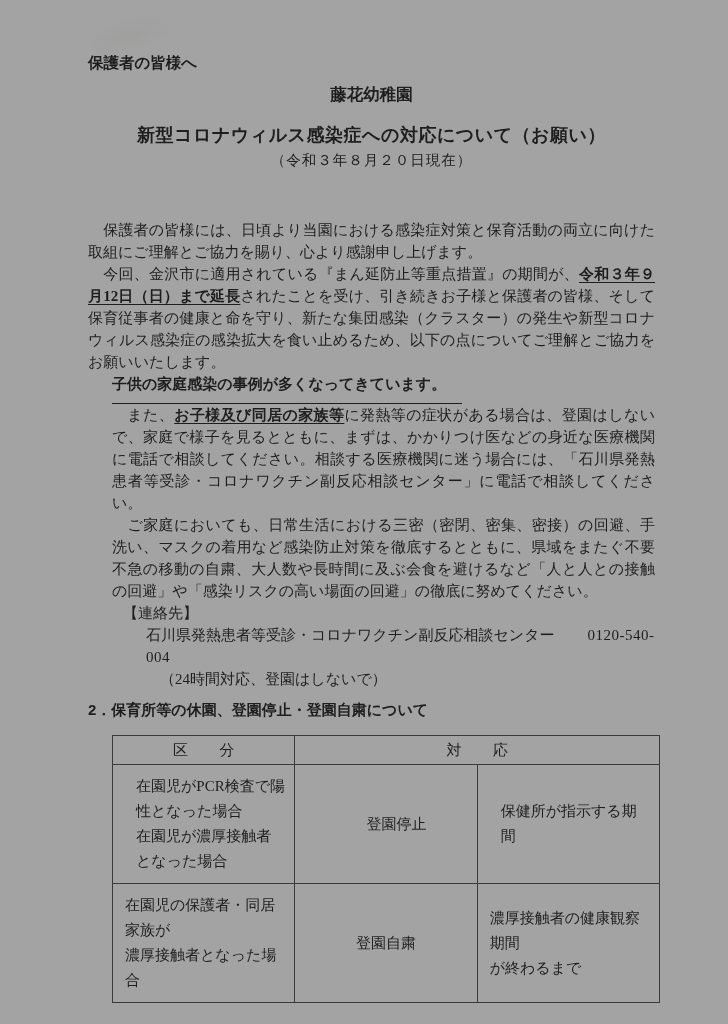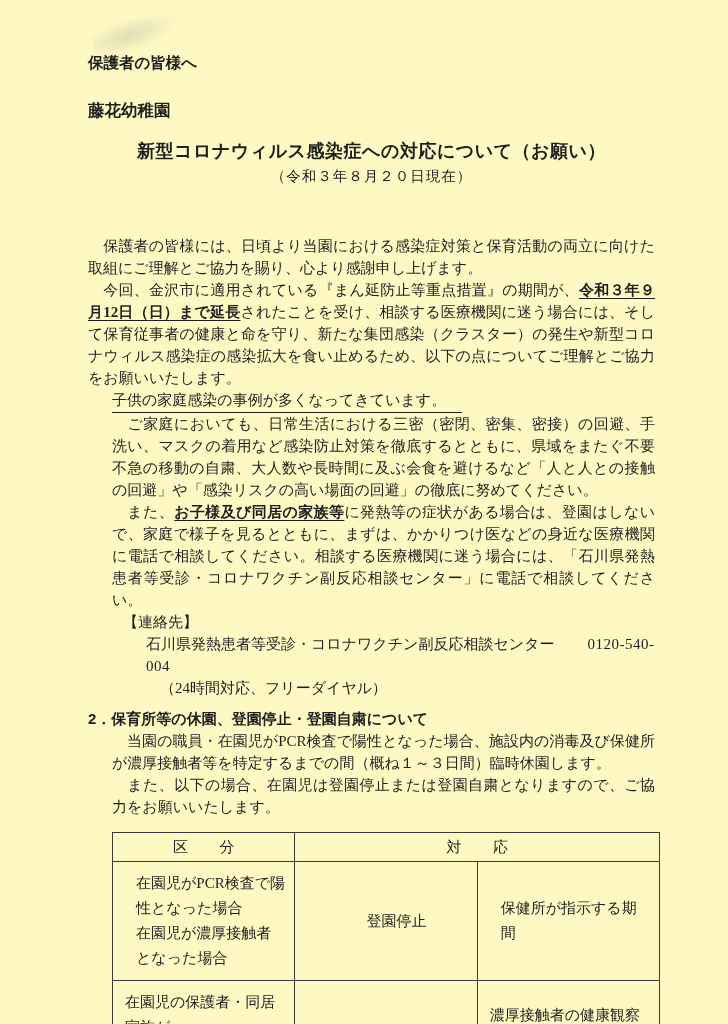--- a/index.html
+++ b/index.html
@@ -7,21 +7,21 @@
     padding: 0;
     width: 728px;
     height: 1024px;
     overflow: hidden;
     background: #fdfdfc;
   }
   .paper {
     position: relative;
     width: 728px;
     height: 1024px;
-    background: #fef9c3;
+    background: #a3a3a3;
     color: #1e1e1e;
     font-family: "Liberation Serif", "DejaVu Serif", serif;
     font-size: 15px;
     line-height: 22px;
     box-sizing: border-box;
     padding: 52px 73px 0 88px;
   }
   .smudge {
     position: absolute;
     left: 92px;
@@ -34,22 +34,22 @@
   }
   .salutation {
     font-family: "Liberation Sans", "DejaVu Sans", sans-serif;
     font-weight: 700;
     font-size: 15.5px;
   }
   .sender {
     font-family: "Liberation Sans", "DejaVu Sans", sans-serif;
     font-weight: 700;
     font-size: 16.5px;
-    text-align: left;
-    margin-top: 25px;
+    text-align: center;
+    margin-top: 9px;
   }
   .doc-title {
     font-family: "Liberation Sans", "DejaVu Sans", sans-serif;
     font-weight: 700;
     font-size: 18px;
     text-align: center;
     margin-top: 19px;
     letter-spacing: 0.5px;
   }
   .date-note {
@@ -71,27 +71,27 @@
     text-underline-offset: 3px;
   }
   .section-heading {
     font-family: "Liberation Sans", "DejaVu Sans", sans-serif;
     font-weight: 700;
     font-size: 15px;
     margin-top: 9px;
   }
   .subheading {
     font-family: "Liberation Sans", "DejaVu Sans", sans-serif;
-    font-weight: 400;
+    font-weight: 700;
     font-size: 15px;
     margin-left: 24px;
     display: inline-block;
     border-bottom: 1.6px solid #1e1e1e;
     padding-right: 16px;
-    padding-bottom: 1px;
+    padding-bottom: 8px;
   }
   .section-body { margin-left: 24px; }
   .contact-label { margin-left: 11px; }
   .contact-line { margin-left: 34px; }
   .contact-phone { margin-left: 2.2em; letter-spacing: 0.5px; }
   .contact-note { margin-left: 48px; }
   .notice-table {
     border-collapse: collapse;
     margin: 14px 0 0 24px;
     width: 548px;
@@ -139,38 +139,34 @@
   <div class="smudge"></div>
 
   <div class="salutation">保護者の皆様へ</div>
   <div class="sender">藤花幼稚園</div>
 
   <div class="doc-title">新型コロナウィルス感染症への対応について（お願い）</div>
   <div class="date-note">（令和３年８月２０日現在）</div>
 
   <div class="intro">
     <p>　保護者の皆様には、日頃より当園における感染症対策と保育活動の両立に向けた取組にご理解とご協力を賜り、心より感謝申し上げます。</p>
-    <p><span>　今回、金沢市に適用されている『まん延防止等重点措置』の期間が、</span><span class="em">令和３年９月12日（日）まで延長</span><span>されたことを受け、相談する医療機関に迷う場合には、そして保育従事者の健康と命を守り、新たな集団感染（クラスター）の発生や新型コロナウィルス感染症の感染拡大を食い止めるため、以下の点についてご理解とご協力をお願いいたします。</span></p>
+    <p><span>　今回、金沢市に適用されている『まん延防止等重点措置』の期間が、</span><span class="em">令和３年９月12日（日）まで延長</span><span>されたことを受け、引き続きお子様と保護者の皆様、そして保育従事者の健康と命を守り、新たな集団感染（クラスター）の発生や新型コロナウィルス感染症の感染拡大を食い止めるため、以下の点についてご理解とご協力をお願いいたします。</span></p>
   </div>
 
   <div><span class="subheading">子供の家庭感染の事例が多くなってきています。</span></div>
 
   <div class="section-body">
+    <p><span>　また、</span><span class="em">お子様及び同居の家族等</span><span>に発熱等の症状がある場合は、登園はしないで、家庭で様子を見るとともに、まずは、かかりつけ医などの身近な医療機関に電話で相談してください。相談する医療機関に迷う場合には、「石川県発熱患者等受診・コロナワクチン副反応相談センター」に電話で相談してください。</span></p>
     <p>　ご家庭においても、日常生活における三密（密閉、密集、密接）の回避、手洗い、マスクの着用など感染防止対策を徹底するとともに、県域をまたぐ不要不急の移動の自粛、大人数や長時間に及ぶ会食を避けるなど「人と人との接触の回避」や「感染リスクの高い場面の回避」の徹底に努めてください。</p>
-    <p><span>　また、</span><span class="em">お子様及び同居の家族等</span><span>に発熱等の症状がある場合は、登園はしないで、家庭で様子を見るとともに、まずは、かかりつけ医などの身近な医療機関に電話で相談してください。相談する医療機関に迷う場合には、「石川県発熱患者等受診・コロナワクチン副反応相談センター」に電話で相談してください。</span></p>
     <div class="contact-label">【連絡先】</div>
     <div class="contact-line"><span>石川県発熱患者等受診・コロナワクチン副反応相談センター</span><span class="contact-phone">0120-540-004</span></div>
-    <div class="contact-note">（24時間対応、フリーダイヤル）</div>
+    <div class="contact-note">（24時間対応、登園はしないで）</div>
   </div>
 
   <div class="section-heading">2．保育所等の休園、登園停止・登園自粛について</div>
-  <div class="section-body">
-    <p>　当園の職員・在園児がPCR検査で陽性となった場合、施設内の消毒及び保健所が濃厚接触者等を特定するまでの間（概ね１～３日間）臨時休園します。</p>
-    <p>　また、以下の場合、在園児は登園停止または登園自粛となりますので、ご協力をお願いいたします。</p>
-  </div>
 
   <table class="notice-table">
     <tbody>
       <tr>
         <th>区　分</th>
         <th colspan="2">対　応</th>
       </tr>
       <tr class="r1">
         <td class="cat">在園児がPCR検査で陽性となった場合
 在園児が濃厚接触者となった場合</td>

